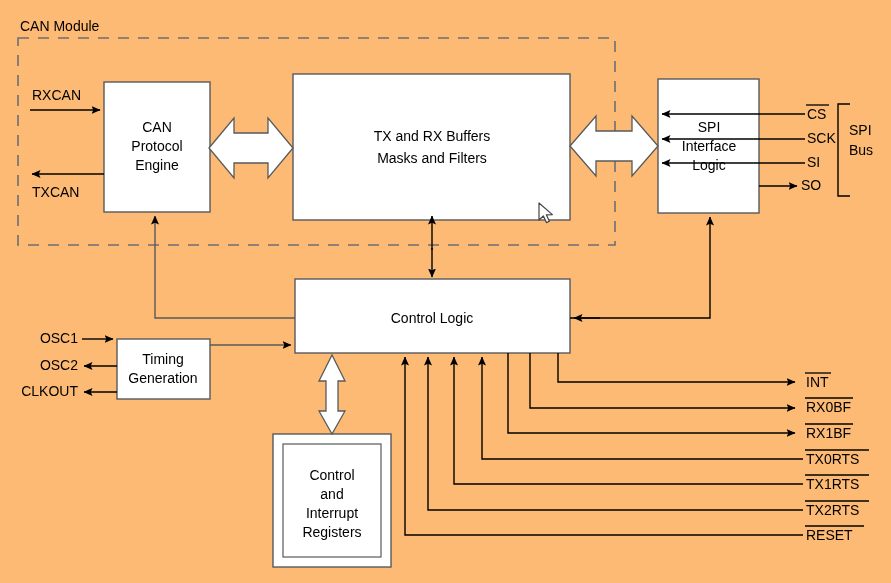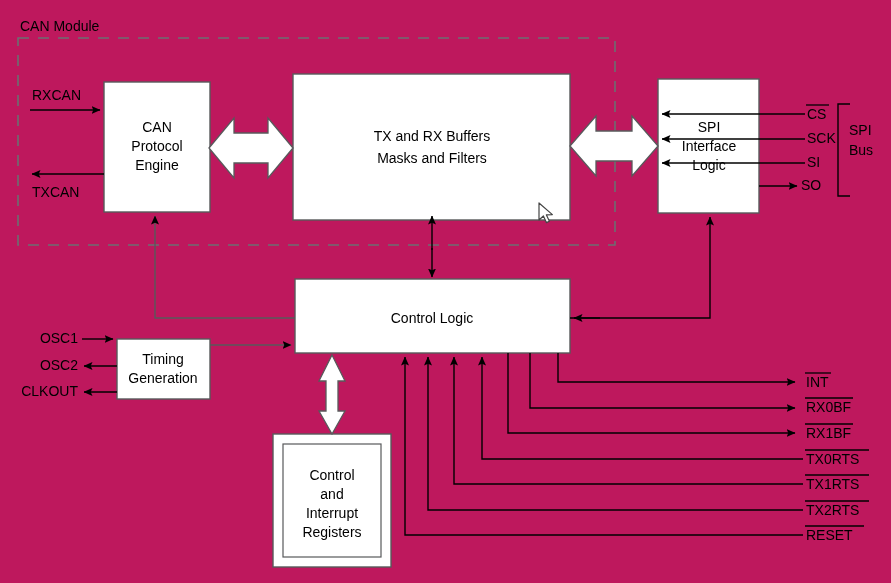--- a/index.html
+++ b/index.html
@@ -5,21 +5,21 @@
 <style>
   html,body{margin:0;padding:0;background:#ffffff;}
   body{
     font-family:"Liberation Sans", sans-serif;
     color:#000000;
   }
   #stage{
     position:relative;
     width:891px;
     height:583px;
-    background:#be185d;
+    background:#fdba74;
     overflow:hidden;
   }
   svg#diagram{
     position:absolute;
     left:0; top:0;
     width:891px;
     height:583px;
   }
   .blk{ fill:#ffffff; stroke:#58595b; stroke-width:1.4; }
   .blk-inner{ fill:#ffffff; stroke:#58595b; stroke-width:1.2; }

